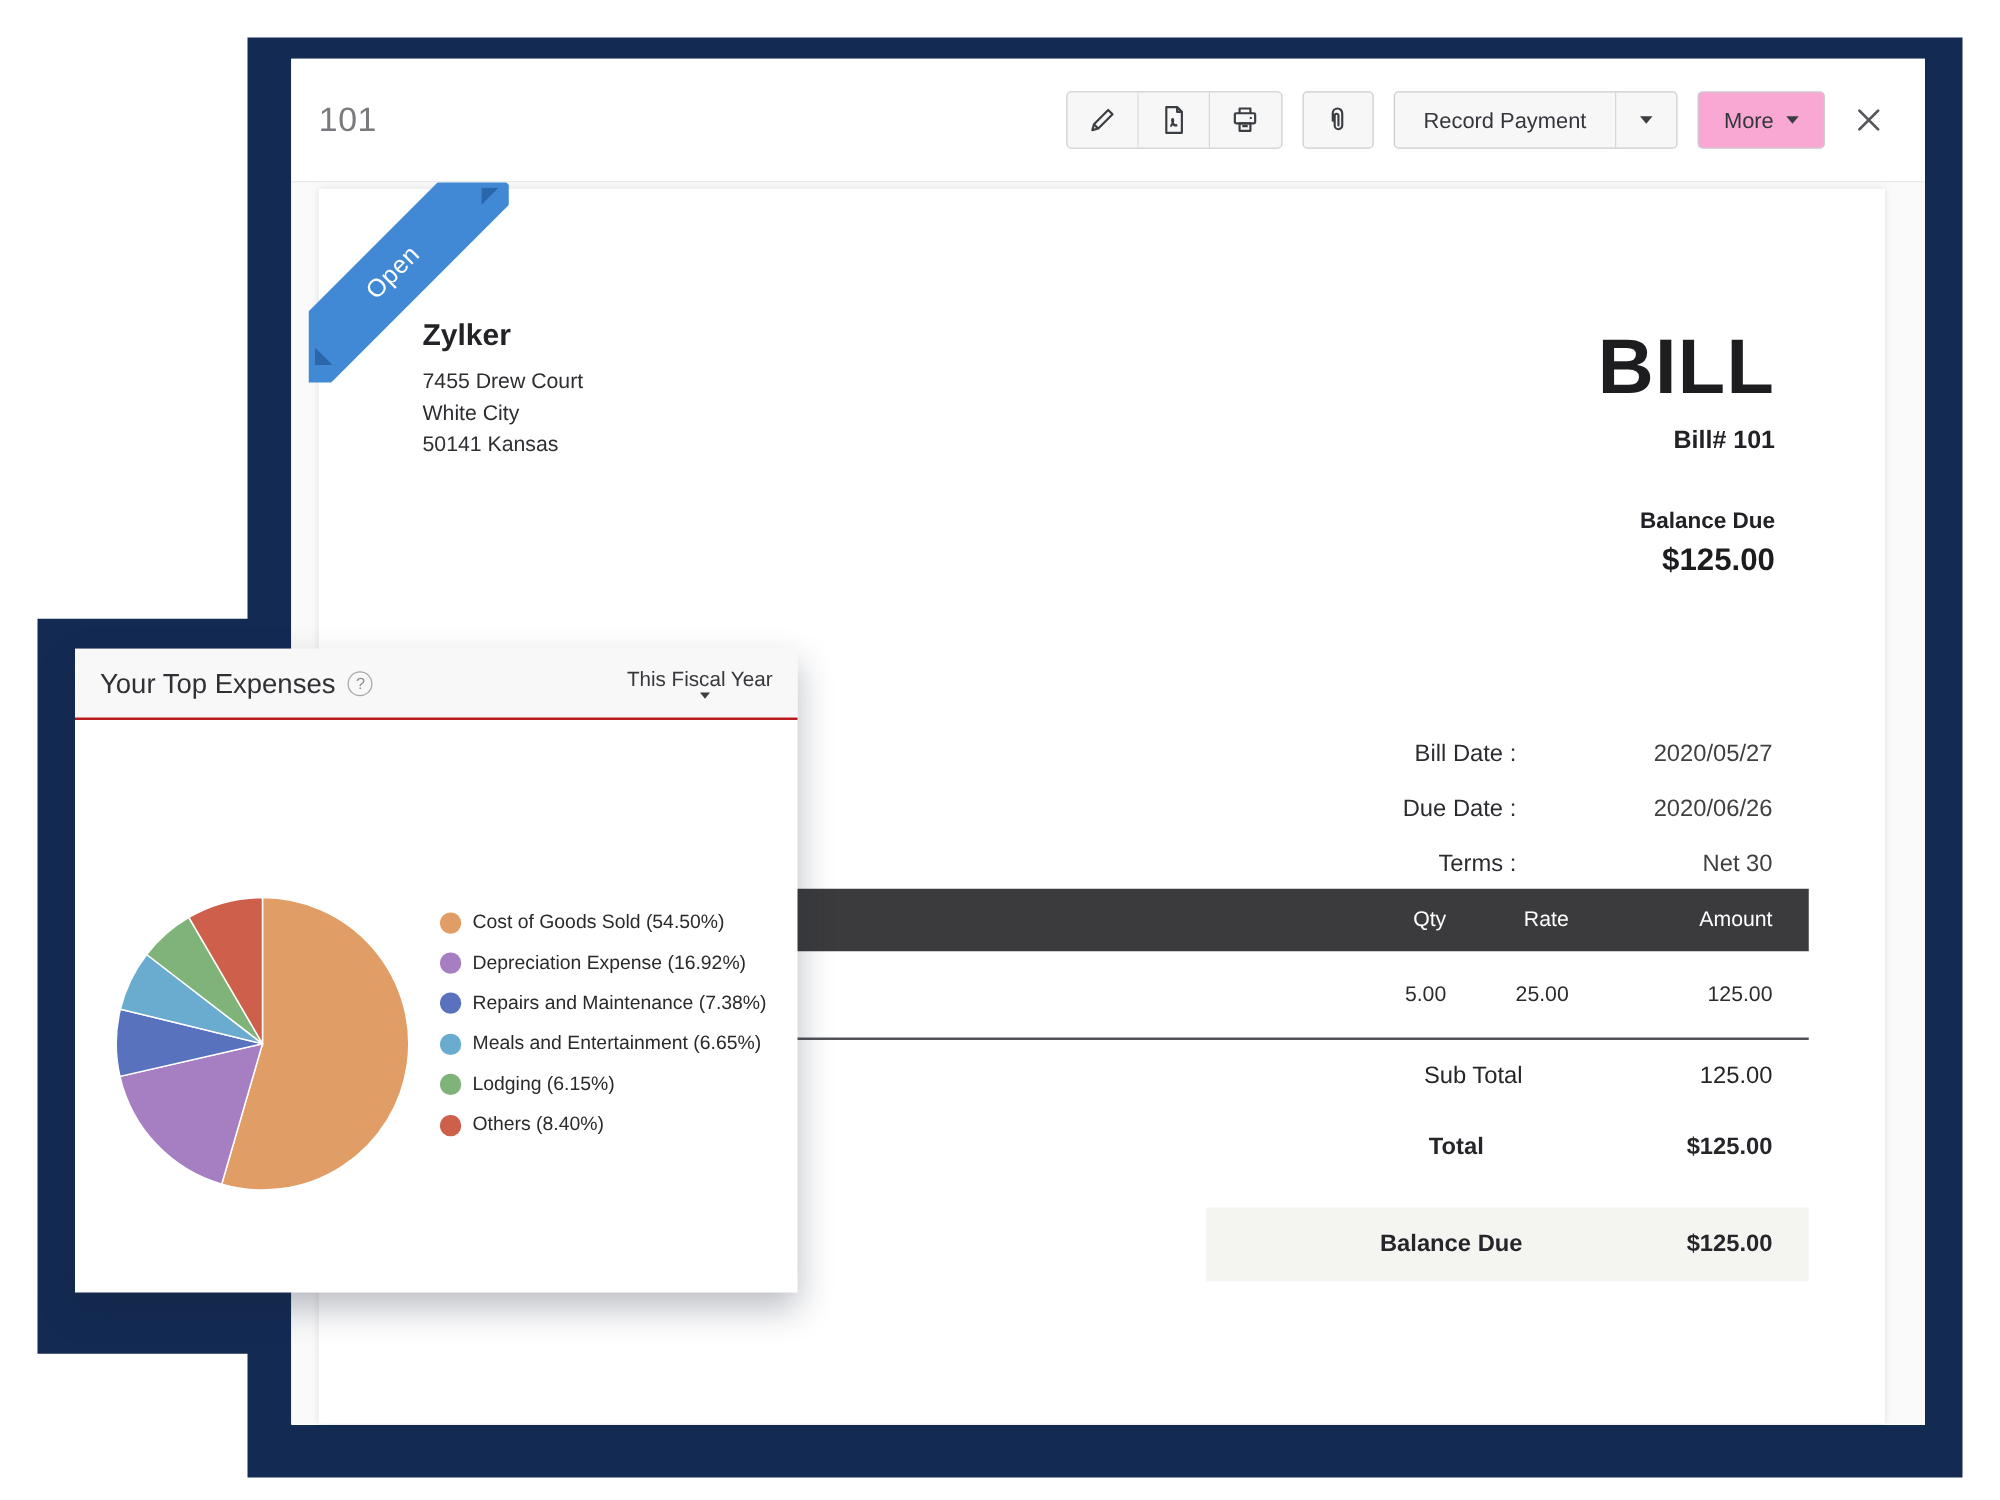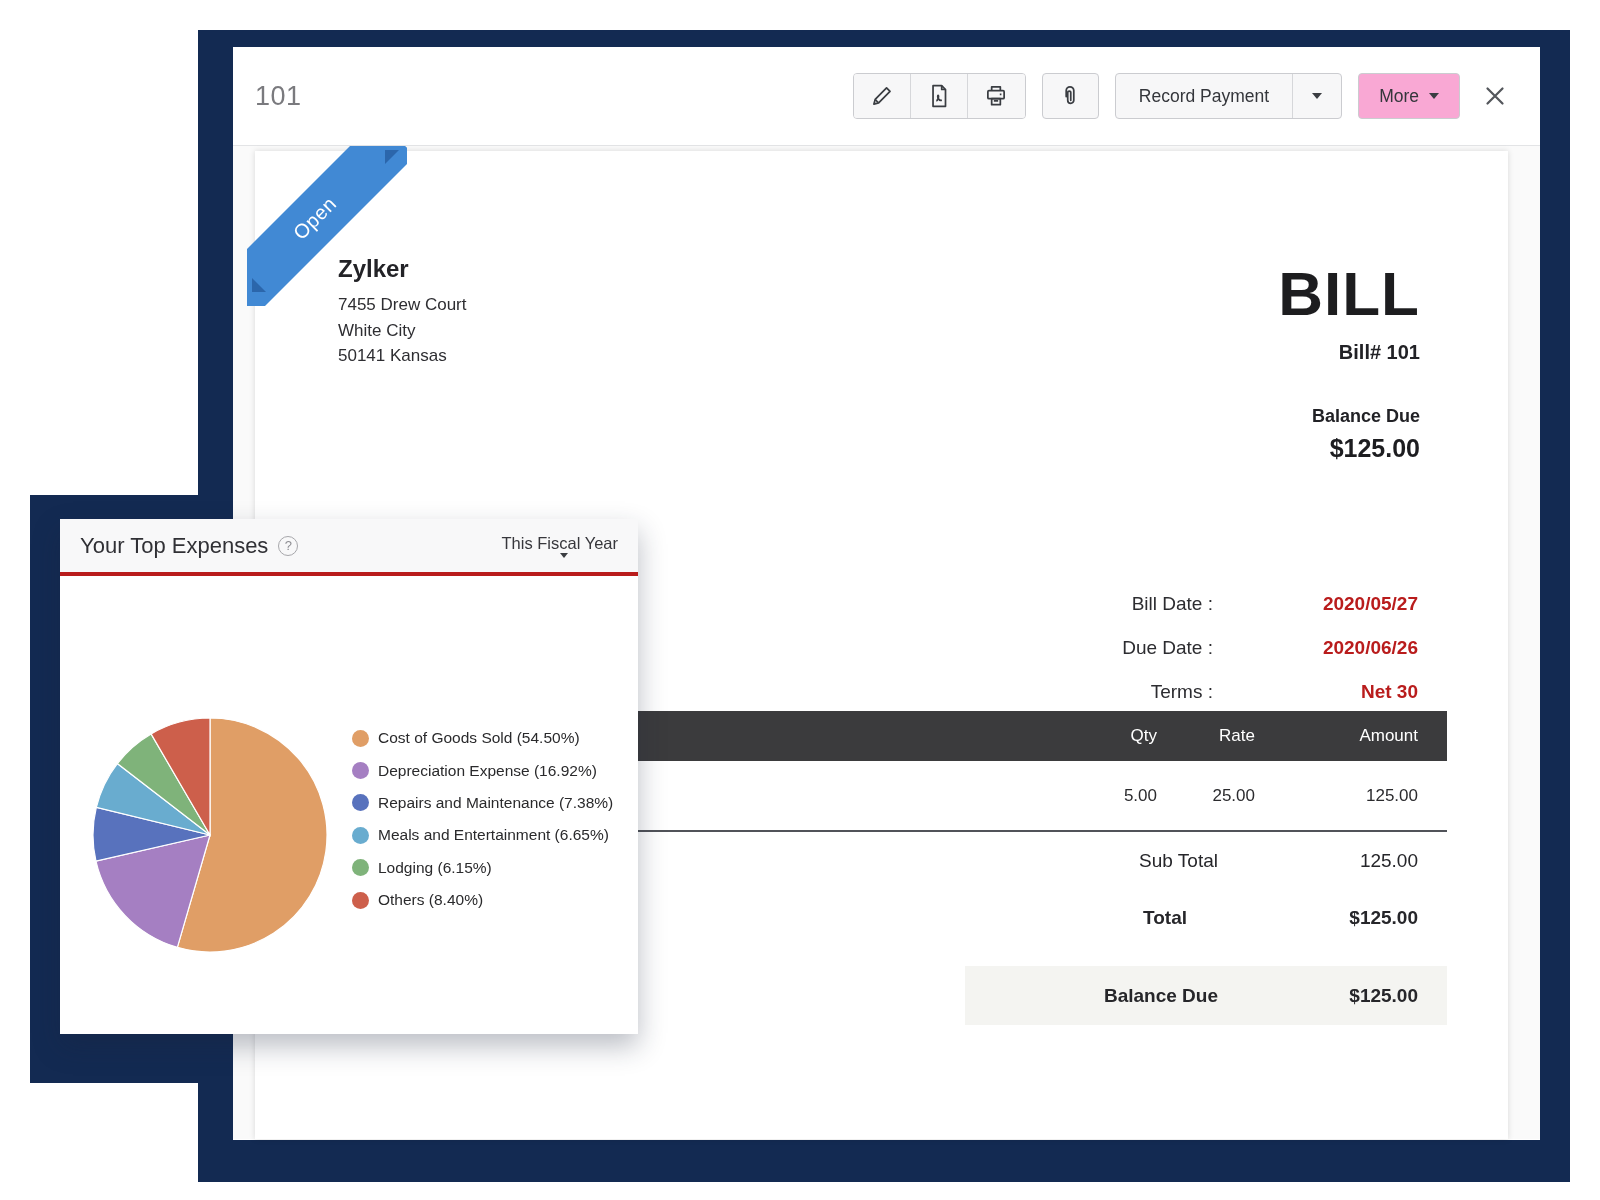--- a/index.html
+++ b/index.html
@@ -64,21 +64,21 @@
   .bill-head { position:absolute; right:88px; top:112px; text-align:right; }
   .bill-title { font-size:62px; font-weight:600; color:#1D1D1F; line-height:1; letter-spacing:1px; }
   .bill-number { font-size:20px; font-weight:bold; color:#222226; margin-top:16px; }
   .balance-label { font-size:18px; font-weight:bold; color:#222226; margin-top:42px; }
   .balance-amount { font-size:25px; font-weight:bold; color:#1D1D20; margin-top:7px; }
 
   
   .meta { position:absolute; right:61px; top:402px; width:482px;margin-top:40px; }
   .meta-row { display:flex; height:27px; margin-bottom:17px; padding-right:29px; }
   .m-label { flex:1; text-align:right; font-size:19px; color:#2C2C30; }
-  .m-value { width:205px; text-align:right; font-size:19px; color:#b91c1c;font-weight:bold; }
+  .m-value { width:205px; text-align:right; font-size:19px; color:#404040; }
 
   
   .item-table { position:absolute; left:30px; top:560px; width:1162px; }
   .thead { height:50px; background:#3B3B3D; display:flex; align-items:center;
            justify-content:flex-end; padding-right:29px; color:#fff; font-size:17px; }
   .trow  { height:71px; display:flex; align-items:center; justify-content:flex-end;
            padding-right:29px; font-size:17px; color:#2B2B2E;
            border-bottom:2px solid #515359; }
   .col-qty { width:100px; text-align:right; }
   .col-rate { width:98px; text-align:right; }
@@ -89,21 +89,21 @@
   .t-sub { margin-top:14px; height:30px; }
   .t-total { margin-top:27px; height:30px; font-weight:bold;gap:31px; }
   .t-label { flex:1; text-align:right; font-size:19px; color:#26262A; }
   .t-value { width:200px; text-align:right; font-size:19px; color:#26262A; }
   .balance-band { margin-top:33px; height:59px; background:#F4F4F1; display:flex;
                   align-items:center; padding-right:29px; font-weight:bold; }
 
   
   .card { position:absolute; left:60px; top:519px; width:578px; height:515px; background:#fff;
           z-index:30; box-shadow:0 12px 26px rgba(25,35,60,0.30); }
-  .card-header { height:57px; background:#F8F8F9; border-bottom:4px solid #b91c1c;
+  .card-header { height:57px; background:#F8F8F9; border-bottom:2px solid #b91c1c;
                  display:flex; align-items:center; padding:0 20px; }
   .card-title { font-size:22px; color:#303035; }
   .help-icon { width:20px; height:20px; border:1.5px solid #A7A7AB; border-radius:50%;
                color:#8E8E93; font-size:13px; display:inline-flex; align-items:center;
                justify-content:center; margin-left:10px; cursor:pointer; }
   .period { margin-left:auto; display:flex; align-items:center; font-size:16.5px; color:#37373C; cursor:pointer;flex-direction:column; }
   .period .caret { border-left-width:4.5px; border-right-width:4.5px; border-top-width:5.5px; margin-left:8px; }
   .card-body { position:relative; height:457px; }
   .pie-svg { position:absolute; left:32px; top:141px; cursor:pointer; }
   .legend { position:absolute; left:292px; top:146px; }

